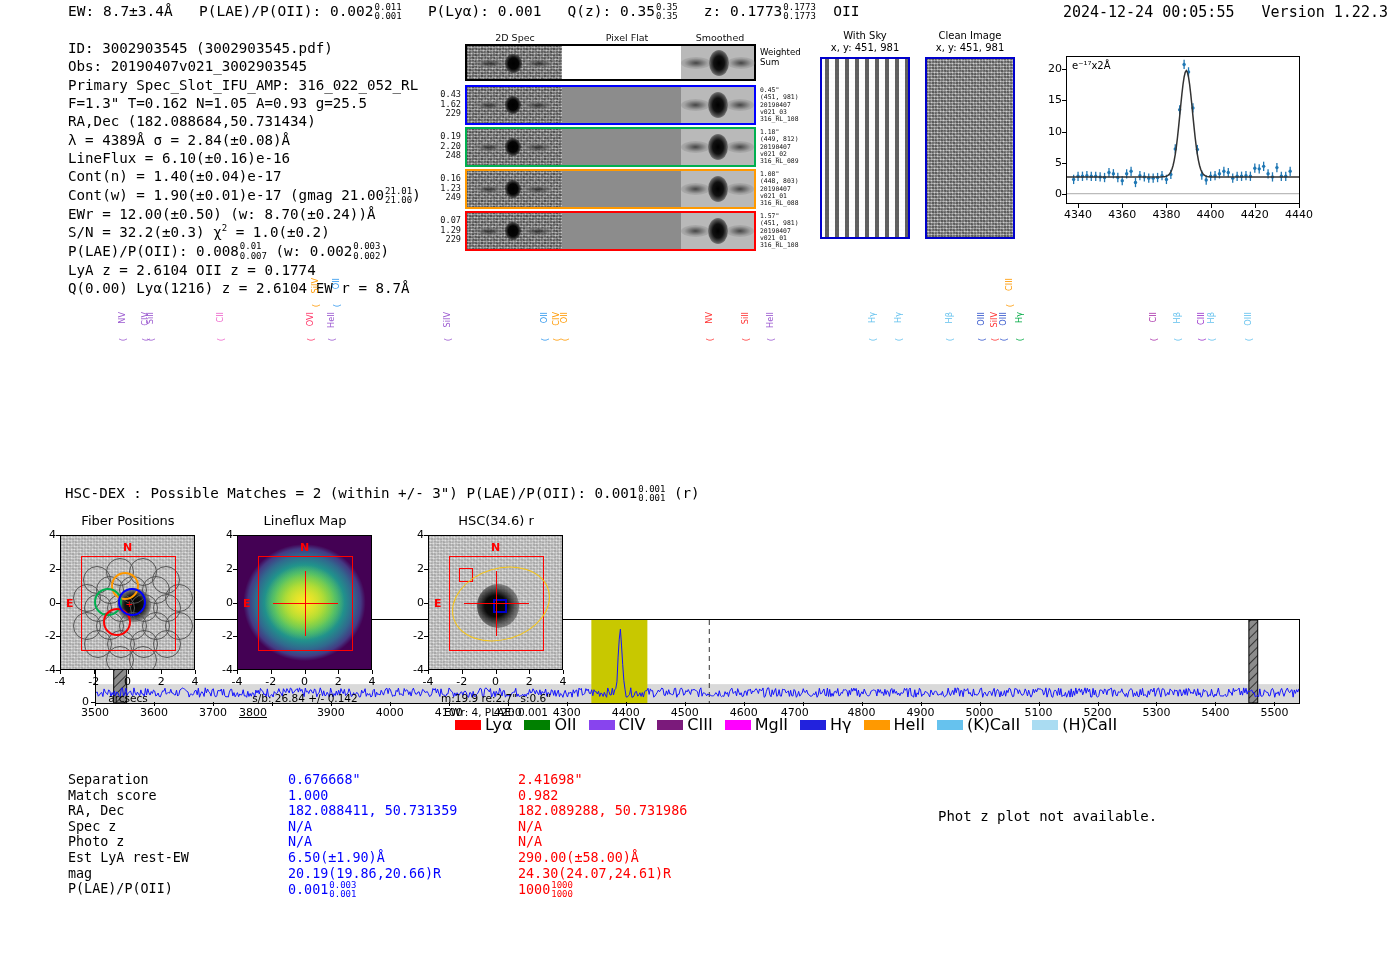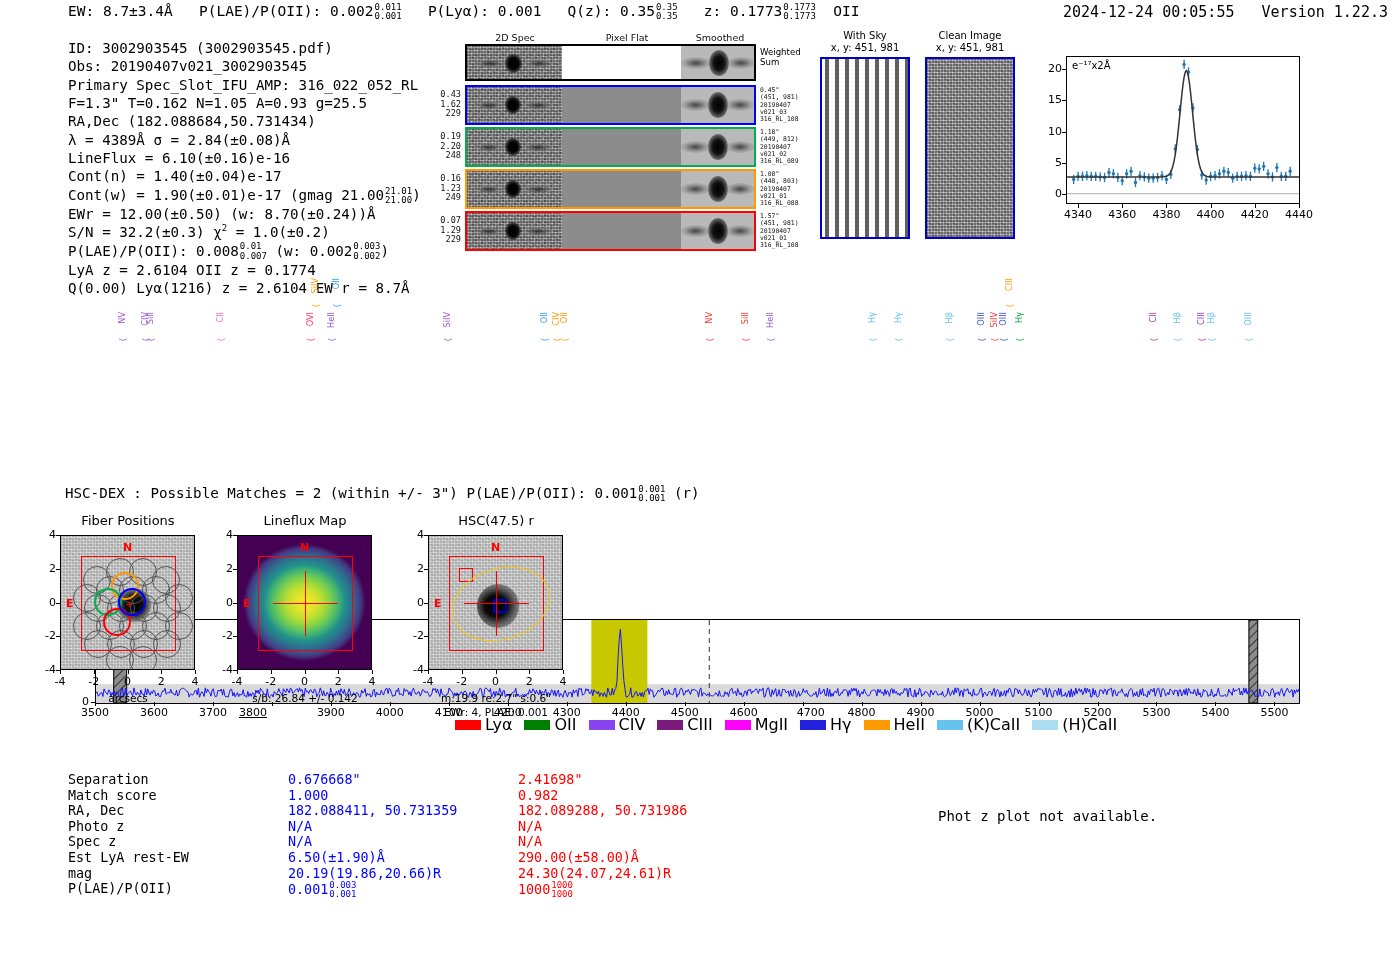--- a/index.html
+++ b/index.html
@@ -616,21 +616,21 @@
       <div class="ticklbl sans" style="left: 485.794px; top: 436px; width: 44px; text-align: center;">4200</div>
       <div class="tick" style="left: 507.794px; top: 432px; width: 1px; height: 4px;"></div>
       <div class="ticklbl sans" style="left: 544.765px; top: 436px; width: 44px; text-align: center;">4300</div>
       <div class="tick" style="left: 566.765px; top: 432px; width: 1px; height: 4px;"></div>
       <div class="ticklbl sans" style="left: 603.735px; top: 436px; width: 44px; text-align: center;">4400</div>
       <div class="tick" style="left: 625.735px; top: 432px; width: 1px; height: 4px;"></div>
       <div class="ticklbl sans" style="left: 662.706px; top: 436px; width: 44px; text-align: center;">4500</div>
       <div class="tick" style="left: 684.706px; top: 432px; width: 1px; height: 4px;"></div>
       <div class="ticklbl sans" style="left: 721.676px; top: 436px; width: 44px; text-align: center;">4600</div>
       <div class="tick" style="left: 743.676px; top: 432px; width: 1px; height: 4px;"></div>
-      <div class="ticklbl sans" style="left: 780.647px; top: 436px; width: 44px; text-align: right;">4700</div>
+      <div class="ticklbl sans" style="left: 780.647px; top: 436px; width: 44px; text-align: left;">4700</div>
       <div class="tick" style="left: 802.647px; top: 432px; width: 1px; height: 4px;"></div>
       <div class="ticklbl sans" style="left: 839.618px; top: 436px; width: 44px; text-align: center;">4800</div>
       <div class="tick" style="left: 861.618px; top: 432px; width: 1px; height: 4px;"></div>
       <div class="ticklbl sans" style="left: 898.588px; top: 436px; width: 44px; text-align: center;">4900</div>
       <div class="tick" style="left: 920.588px; top: 432px; width: 1px; height: 4px;"></div>
       <div class="ticklbl sans" style="left: 957.559px; top: 436px; width: 44px; text-align: center;">5000</div>
       <div class="tick" style="left: 979.559px; top: 432px; width: 1px; height: 4px;"></div>
       <div class="ticklbl sans" style="left: 1016.53px; top: 436px; width: 44px; text-align: center;">5100</div>
       <div class="tick" style="left: 1038.53px; top: 432px; width: 1px; height: 4px;"></div>
       <div class="ticklbl sans" style="left: 1075.5px; top: 436px; width: 44px; text-align: center;">5200</div>
@@ -732,21 +732,21 @@
     <div class="tick" style="left: 237px; top: 165px; width: 1px; height: 4px;"></div>
     <div class="ticklbl sans" style="left: 254.75px; top: 170px; width: 32px; text-align: center;">-2</div>
     <div class="tick" style="left: 270.75px; top: 165px; width: 1px; height: 4px;"></div>
     <div class="ticklbl sans" style="left: 288.5px; top: 170px; width: 32px; text-align: center;">0</div>
     <div class="tick" style="left: 304.5px; top: 165px; width: 1px; height: 4px;"></div>
     <div class="ticklbl sans" style="left: 322.25px; top: 170px; width: 32px; text-align: center;">2</div>
     <div class="tick" style="left: 338.25px; top: 165px; width: 1px; height: 4px;"></div>
     <div class="ticklbl sans" style="left: 356px; top: 170px; width: 32px; text-align: center;">4</div>
     <div class="tick" style="left: 372px; top: 165px; width: 1px; height: 4px;"></div>
     <div class="panel-cap" style="left: 215px; top: 187px; width: 180px;">s/b: 26.84 +/- 0.142</div>
-    <div class="panel-title" style="left: 406px; top: 8px; width: 180px;">HSC(47.5) r</div>
+    <div class="panel-title" style="left: 406px; top: 8px; width: 180px;">HSC(34.6) r</div>
     <div class="axbox" style="left: 428px; top: 30px; width: 135px; height: 135px; overflow: hidden;">
       <div class="abs greyfield" style="left:0;top:0;width:100%;height:100%;"></div>
       <div class="abs" style="left:48px;top:48px;width:42px;height:44px;border-radius:50%;background:radial-gradient(ellipse at 45% 50%,#000 0%,#0a0a0a 34%,rgba(60,60,60,.7) 60%,rgba(218,218,218,0) 100%);"></div>
       <div class="redsq" style="left: 20px; top: 20px; width: 95px; height: 95px;"></div>
       <div class="redsq" style="left: 30px; top: 32px; width: 14px; height: 14px;"></div>
       <div class="abs" style="left: 64px; top: 63px; width: 14px; height: 14px; border: 2px solid rgb(0, 0, 204); box-sizing: border-box;"></div>
       <div class="abs" style="left: 22px; top: 32px; width: 100px; height: 72px; border: 1.6px solid rgb(245, 197, 24); border-radius: 50%; transform: rotate(-17deg); box-sizing: border-box;"></div>
       <div class="abs" style="left: 35px; top: 67px; width: 65px; height: 1.4px; background: rgb(255, 0, 0);"></div>
       <div class="abs" style="left: 67px; top: 35px; width: 1.4px; height: 65px; background: rgb(255, 0, 0);"></div>
     </div>
@@ -787,26 +787,26 @@
         <td class="col-label" style="width: 220px;">Match score</td>
         <td class="col-blue" style="width: 230px;">1.000</td>
         <td class="col-red">0.982</td>
       </tr>
       <tr>
         <td class="col-label" style="width: 220px;">RA, Dec</td>
         <td class="col-blue" style="width: 230px;">182.088411, 50.731359</td>
         <td class="col-red">182.089288, 50.731986</td>
       </tr>
       <tr>
-        <td class="col-label" style="width: 220px;">Photo z</td>
+        <td class="col-label" style="width: 220px;">Spec z</td>
         <td class="col-blue" style="width: 230px;">N/A</td>
         <td class="col-red">N/A</td>
       </tr>
       <tr>
-        <td class="col-label" style="width: 220px;">Spec z</td>
+        <td class="col-label" style="width: 220px;">Photo z</td>
         <td class="col-blue" style="width: 230px;">N/A</td>
         <td class="col-red">N/A</td>
       </tr>
       <tr>
         <td class="col-label" style="width: 220px;">Est LyA rest-EW</td>
         <td class="col-blue" style="width: 230px;">6.50(±1.90)Å</td>
         <td class="col-red">290.00(±58.00)Å</td>
       </tr>
       <tr>
         <td class="col-label" style="width: 220px;">mag</td>

